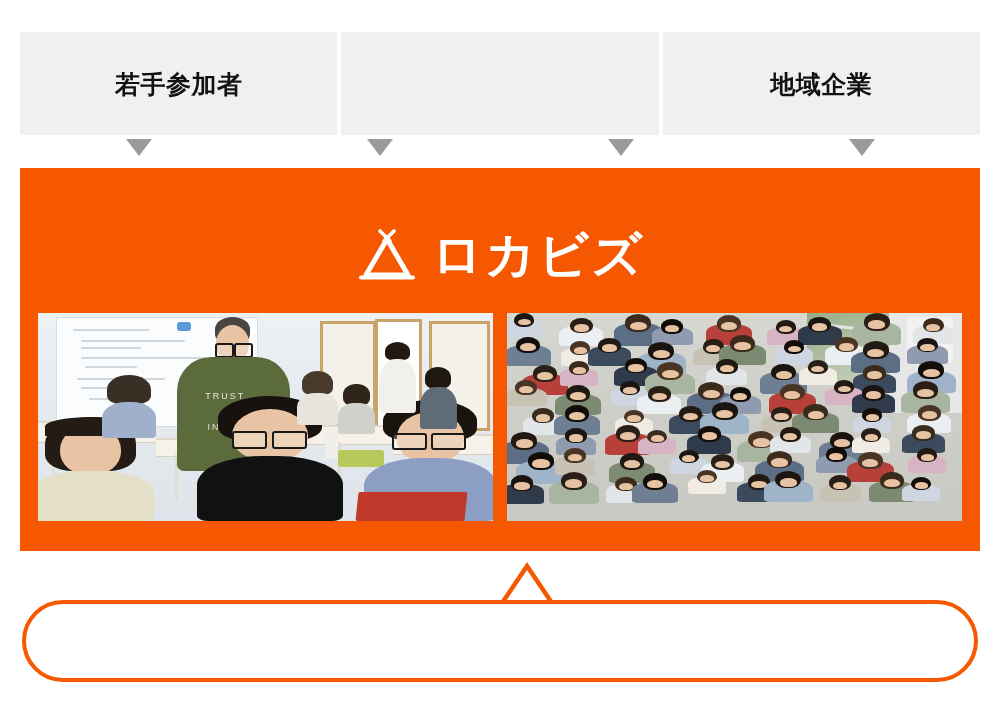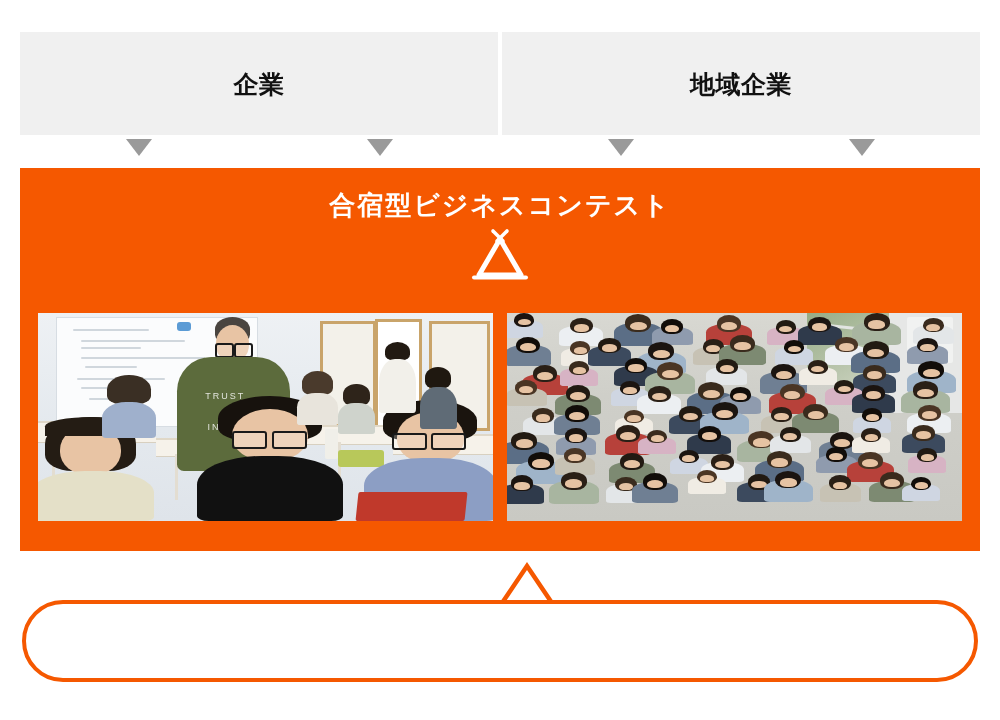--- a/index.html
+++ b/index.html
@@ -252,24 +252,26 @@
     top: 0px;
     width: 110px;
     height: 46px;
   }
 </style>
 </head>
 <body>
 
 <div class="stake-row">
 
+  <div class="stake-box">
+    <span>若手参加者</span>
+  </div>
 
   <div class="stake-box">
     <div>
-      <span>企業</span>
     </div>
   </div>
 
 
   <div class="stake-box">
     <span>地域企業</span>
   </div>
 </div>
 
 <div class="arrow-row">
@@ -282,32 +284,32 @@
   <div class="arrow-cell">
     <div class="tri-down"></div>
   </div>
   <div class="arrow-cell">
     <div class="tri-down"></div>
   </div>
 </div>
 
 <div class="banner">
 
-  <div class="banner-title">合宿型ビジネスコンテスト</div>
 
   <div class="logo-lockup">
     <svg class="tent-icon" width="62" height="56" viewBox="0 0 62 56" aria-hidden="true">
 
       <path d="M24 4 L34 14" stroke="#ffffff" stroke-width="3.6" stroke-linecap="round" fill="none"></path>
       <path d="M38 4 L28 14" stroke="#ffffff" stroke-width="3.6" stroke-linecap="round" fill="none"></path>
 
       <path d="M31 12 L52 48 L10 48 Z" fill="none" stroke="#ffffff" stroke-width="5" stroke-linejoin="round"></path>
 
       <path d="M5 50.5 L57 50.5" stroke="#ffffff" stroke-width="4" stroke-linecap="round"></path>
     </svg>
+    <div class="logo-word">ロカビズ</div>
   </div>
 
   <div class="photos">
 
     <div class="photo">
       <div class="room-bg"></div>
 
       <div class="whiteboard">
         <div class="wb-line" style="left:8%;top:10%;width:38%;"></div>
         <div class="wb-line" style="left:12%;top:20%;width:52%;"></div>

